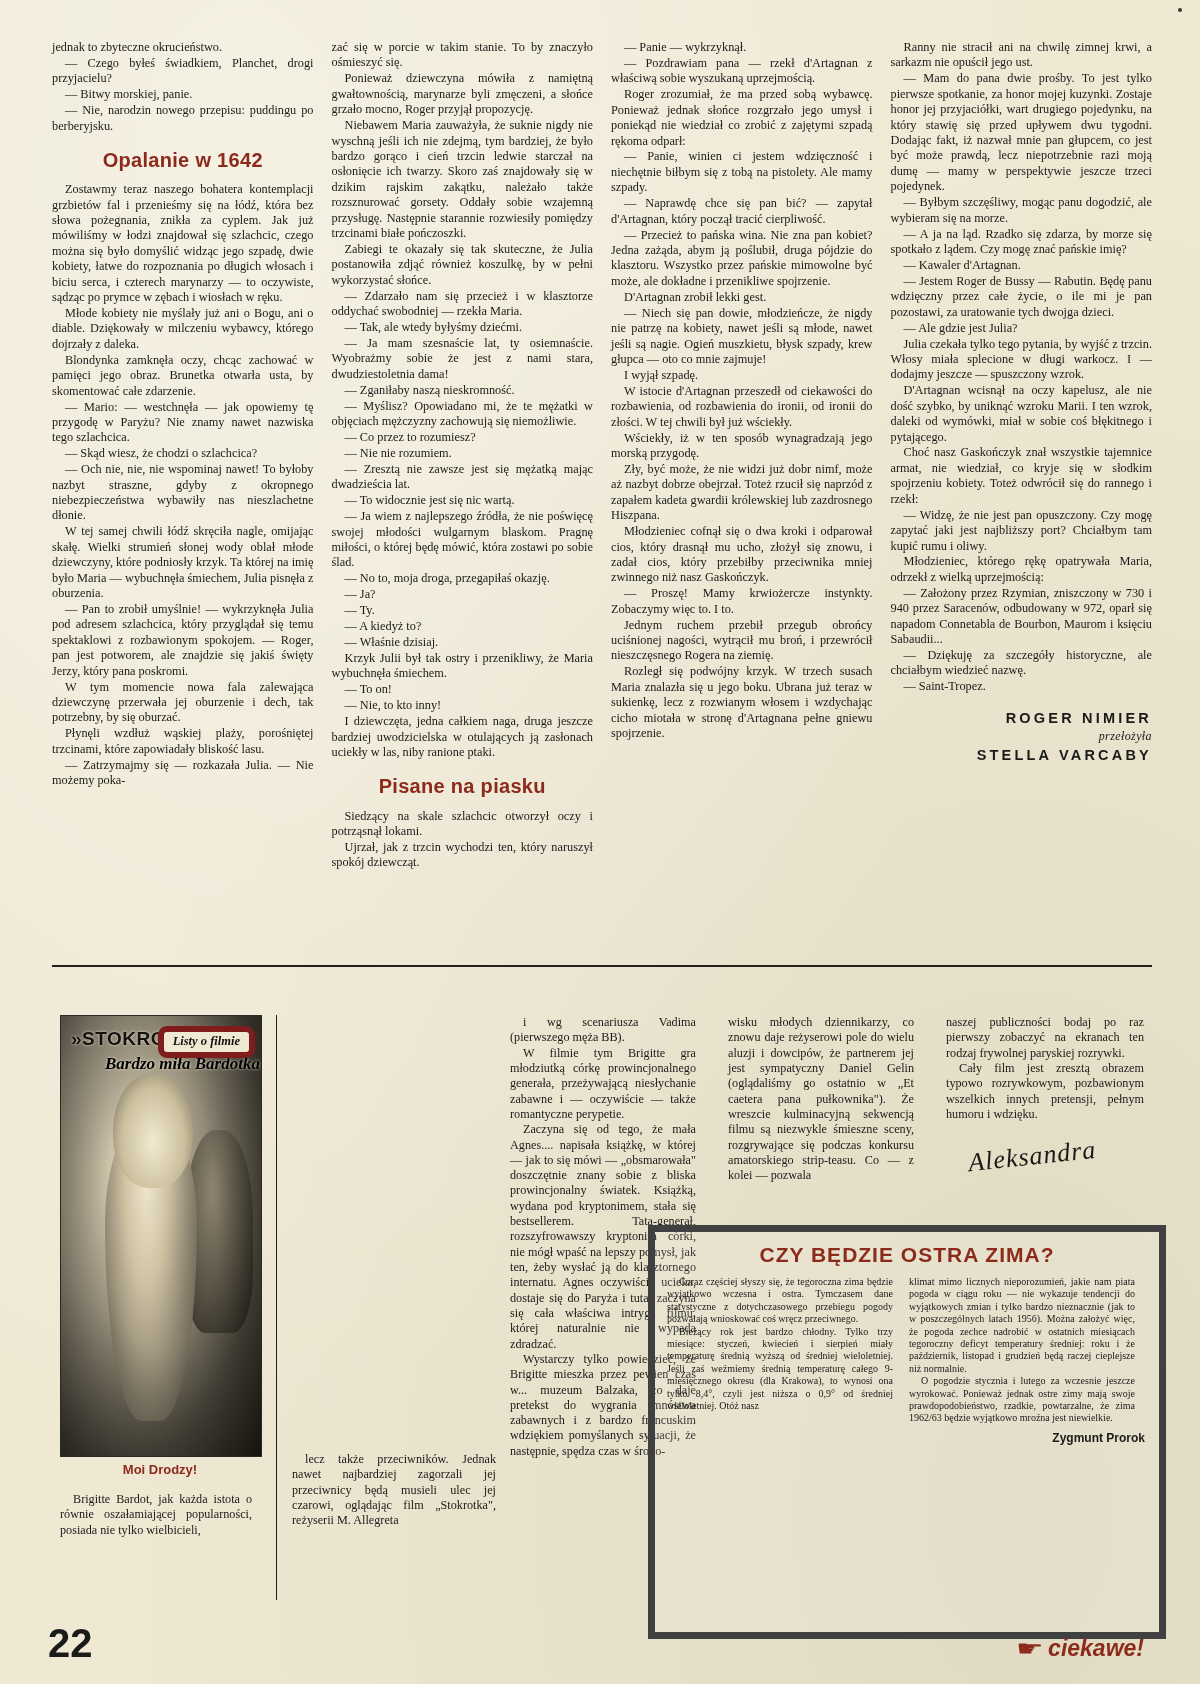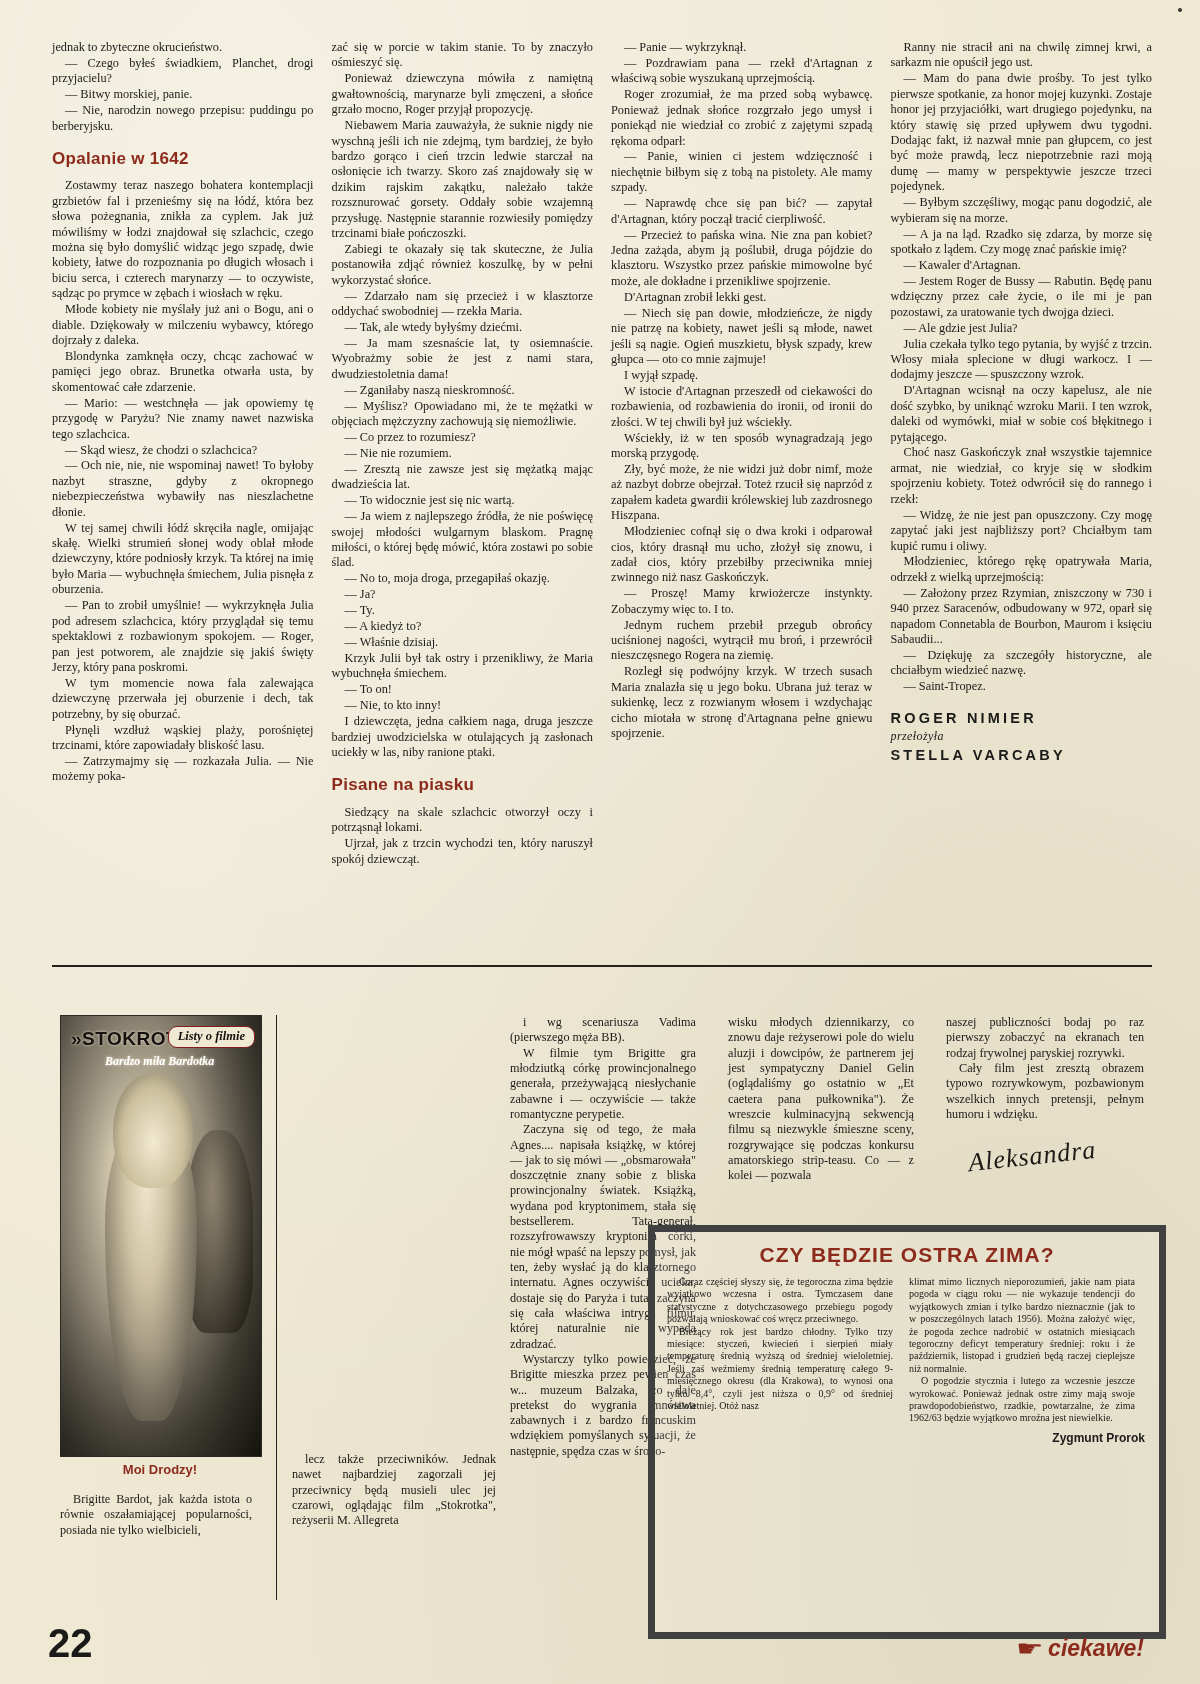--- a/index.html
+++ b/index.html
@@ -45,29 +45,29 @@
     hyphens: auto;
   }
   .col p {
     margin: 0 0 0.5px 0;
     text-indent: 13px;
   }
   .col p.noind { text-indent: 0; }
   h2.section-head {
     font-family: "Liberation Sans", sans-serif;
     font-weight: bold;
-    font-size: 17px;
+    font-size: 20px;
     color: #8c2b1c;
-    text-align: left;
+    text-align: center;
     margin: 14px 0 9px 0;
     letter-spacing: 0.3px;
   }
   .author-block {
     margin-top: 14px;
-    text-align: left;
+    text-align: right;
     font-family: "Liberation Sans", sans-serif;
   }
   .author-block .a1 {
     font-weight: bold;
     font-size: 14.5px;
     letter-spacing: 3.2px;
   }
   .author-block .a2 {
     font-size: 12px;
     font-style: italic;
@@ -162,31 +162,31 @@
     letter-spacing: 0.5px;
     text-shadow: 0 0 3px rgba(239,233,212,0.9);
   }
   .photo-sub {
     position: absolute;
     left: 12px;
     top: 38px;
     font-family: "Liberation Serif", serif;
     font-style: italic;
     font-weight: bold;
-    font-size: 12px;
-    color: #ffffff;
+    font-size: 17px;
+    color: #000000;
     text-shadow: 0 0 3px rgba(239,233,212,0.9);
     padding-left: 32px;
   }
   .badge-listy {
     position: absolute;
     right: 6px;
     top: 10px;
     background: #efe9d4;
-    border: 1px solid #7f1d1d;
+    border: 6px solid #7f1d1d;
     border-radius: 9px;
     padding: 2px 9px 3px 9px;
     font-family: "Liberation Serif", serif;
     font-style: italic;
     font-weight: bold;
     font-size: 12.5px;
     color: #14120e;
   }
   .photo-caption {
     position: absolute;

